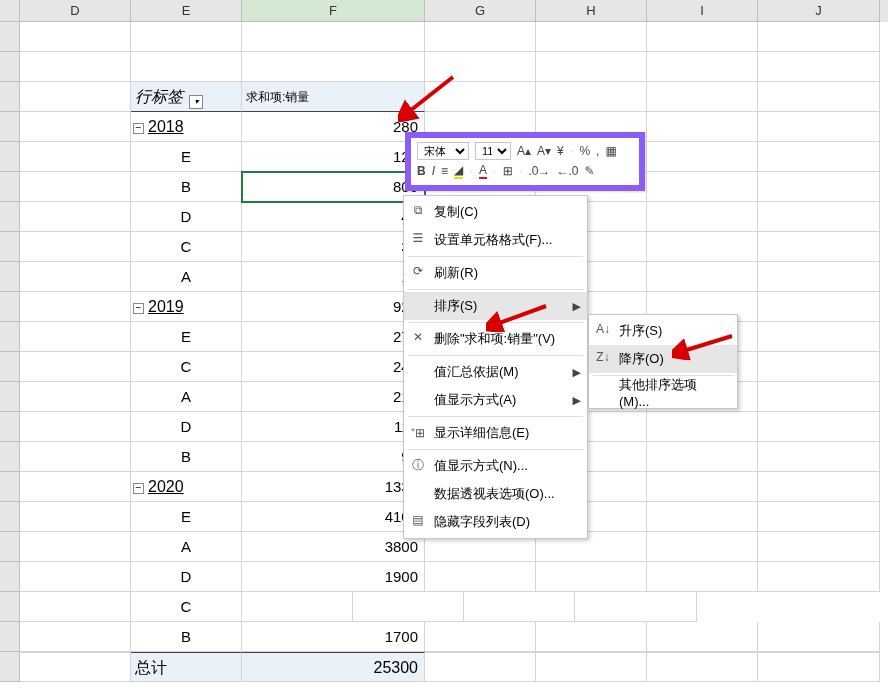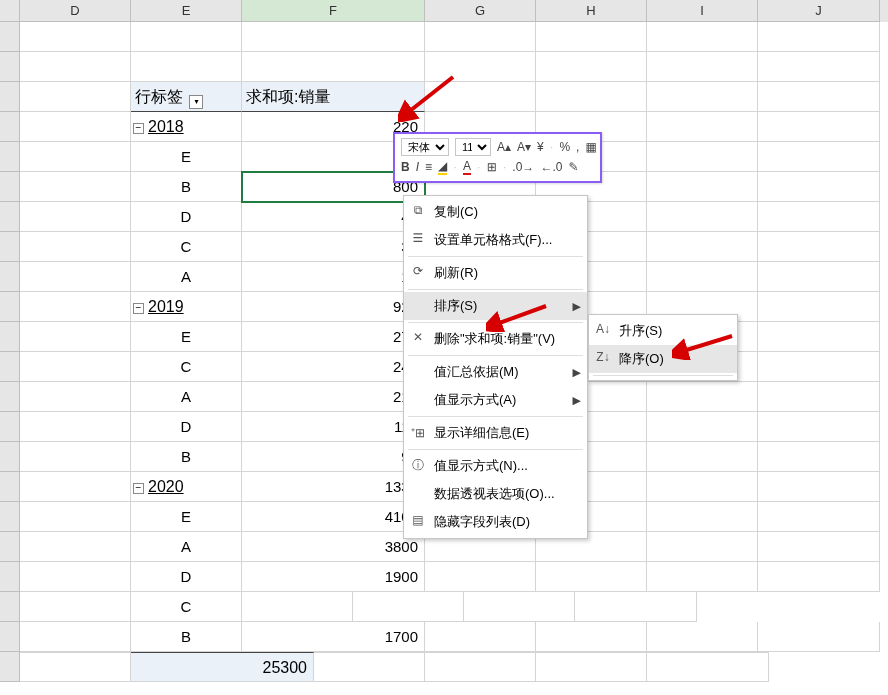--- a/index.html
+++ b/index.html
@@ -59,22 +59,22 @@
   
   .cD { width: 111px; }
   .cE { width: 111px; }
   .cF { width: 183px; }
   .cG { width: 111px; }
   .cH { width: 111px; }
   .cI { width: 111px; }
   .cJ { width: 122px; }
 
   .pivot-header-row .cell { background: #eaf1f8; border-bottom: 1px solid #444; }
-  .pivot-header-row .cE { font-size: 16px; font-weight: normal; }
-  .pivot-header-row .cF { font-size: 16px; }
+  .pivot-header-row .cE { font-size: 16px; font-weight: normal; font-style: italic; }
+  .pivot-header-row .cF { font-size: 12px; }
 
   .pivot-year { font-size: 16px; padding-left: 2px; text-decoration: underline; }
   .pivot-item { text-align: center; font-size: 15px; }
   .pivot-val  { text-align: right; font-size: 15px; padding-right: 6px; }
   .pivot-total-row .cell { background: #eaf1f8; border-top: 1px solid #444; font-size: 16px; }
 
   .expand-btn {
     display: inline-block;
     width: 11px; height: 11px;
     border: 1px solid #888;
@@ -102,24 +102,24 @@
     outline: 2px solid #1f7b3f;
     outline-offset: -1px;
     z-index: 2;
   }
 
   
 
   
   .mini-toolbar {
     position: absolute;
-    left: 393px; top: 132px;
-    width: 209px; 
+    left: 405px; top: 132px;
+    width: 240px; 
     background: #fff;
-    border: 2px solid #8b5cf6;
+    border: 6px solid #8b5cf6;
     padding: 3px 6px 4px 6px;
     font-family: sans-serif;
     font-size: 11px;
     color: #444;
     box-shadow: 1px 1px 2px rgba(0,0,0,.15);
     z-index: 20;
   }
   .mini-toolbar .tb-row { display:flex; align-items:center; gap:6px; height:20px;}
   .mini-toolbar .sep { color:#ccc; }
   .mini-toolbar select, .mini-toolbar .tbbtn {
@@ -239,21 +239,21 @@
       <div class="cell cG" style="background:#fff;border-bottom:1px solid #d4d4d4;"></div>
         <div class="cell cH" style="background:#fff;border-bottom:1px solid #d4d4d4;"></div>
         <div class="cell cI" style="background:#fff;border-bottom:1px solid #d4d4d4;"></div>
         <div class="cell cJ" style="background:#fff;border-bottom:1px solid #d4d4d4;"></div>
     </div>
 
     <div class="row">
         <div class="row-idx"></div>
         <div class="cell cD"></div>
       <div class="cell cE pivot-year"><span class="expand-btn">−</span><span>2018</span></div>
-      <div class="cell cF pivot-val">220</div>
+      <div class="cell cF pivot-val">280</div>
       <div class="cell cG"></div>
         <div class="cell cH"></div>
         <div class="cell cI"></div>
         <div class="cell cJ"></div>
       </div>
     <div class="row">
         <div class="row-idx"></div>
         <div class="cell cD"></div>
         <div class="cell cE pivot-item">E</div>
         <div class="cell cF pivot-val">120</div>
@@ -420,20 +420,21 @@
         <div class="cell cF pivot-val">1700</div>
         <div class="cell cG"></div>
         <div class="cell cH"></div>
         <div class="cell cI"></div>
         <div class="cell cJ"></div>
       </div>
 
     <div class="row pivot-total-row">
       <div class="row-idx"></div>
         <div class="cell cD" style="background:#fff;border-top:1px solid #d4d4d4;"></div>
+      <div class="cell cE">总计</div>
       <div class="cell cF pivot-val">25300</div>
       <div class="cell cG" style="background:#fff;border-top:1px solid #d4d4d4;"></div>
         <div class="cell cH" style="background:#fff;border-top:1px solid #d4d4d4;"></div>
         <div class="cell cI" style="background:#fff;border-top:1px solid #d4d4d4;"></div>
         <div class="cell cJ" style="background:#fff;border-top:1px solid #d4d4d4;"></div>
     </div>
 
   </div>
 </div>
 
@@ -520,20 +521,23 @@
 <div class="sub-menu">
   <div class="ctx-item">
       <span class="ico">A↓</span>
       <span>升序(S)</span>
     </div>
   <div class="ctx-item hover">
       <span class="ico">Z↓</span>
       <span>降序(O)</span>
     </div>
   <div class="ctx-sep"></div>
+  <div class="ctx-item">
+      <span>其他排序选项(M)...</span>
+    </div>
 </div>
 
 <svg class="arrow-annot" style="left:398px;top:72px" width="60" height="50">
   <defs>
       <marker id="ah1" markerWidth="10" markerHeight="10" refX="2" refY="3" orient="auto">
         <path d="M0,0 L6,3 L0,6 Z" fill="#d60000"></path>
       </marker>
     </defs>
   <line x1="55" y1="5" x2="8" y2="42" stroke="#d60000" stroke-width="4" marker-end="url(#ah1)"></line>
 </svg>

